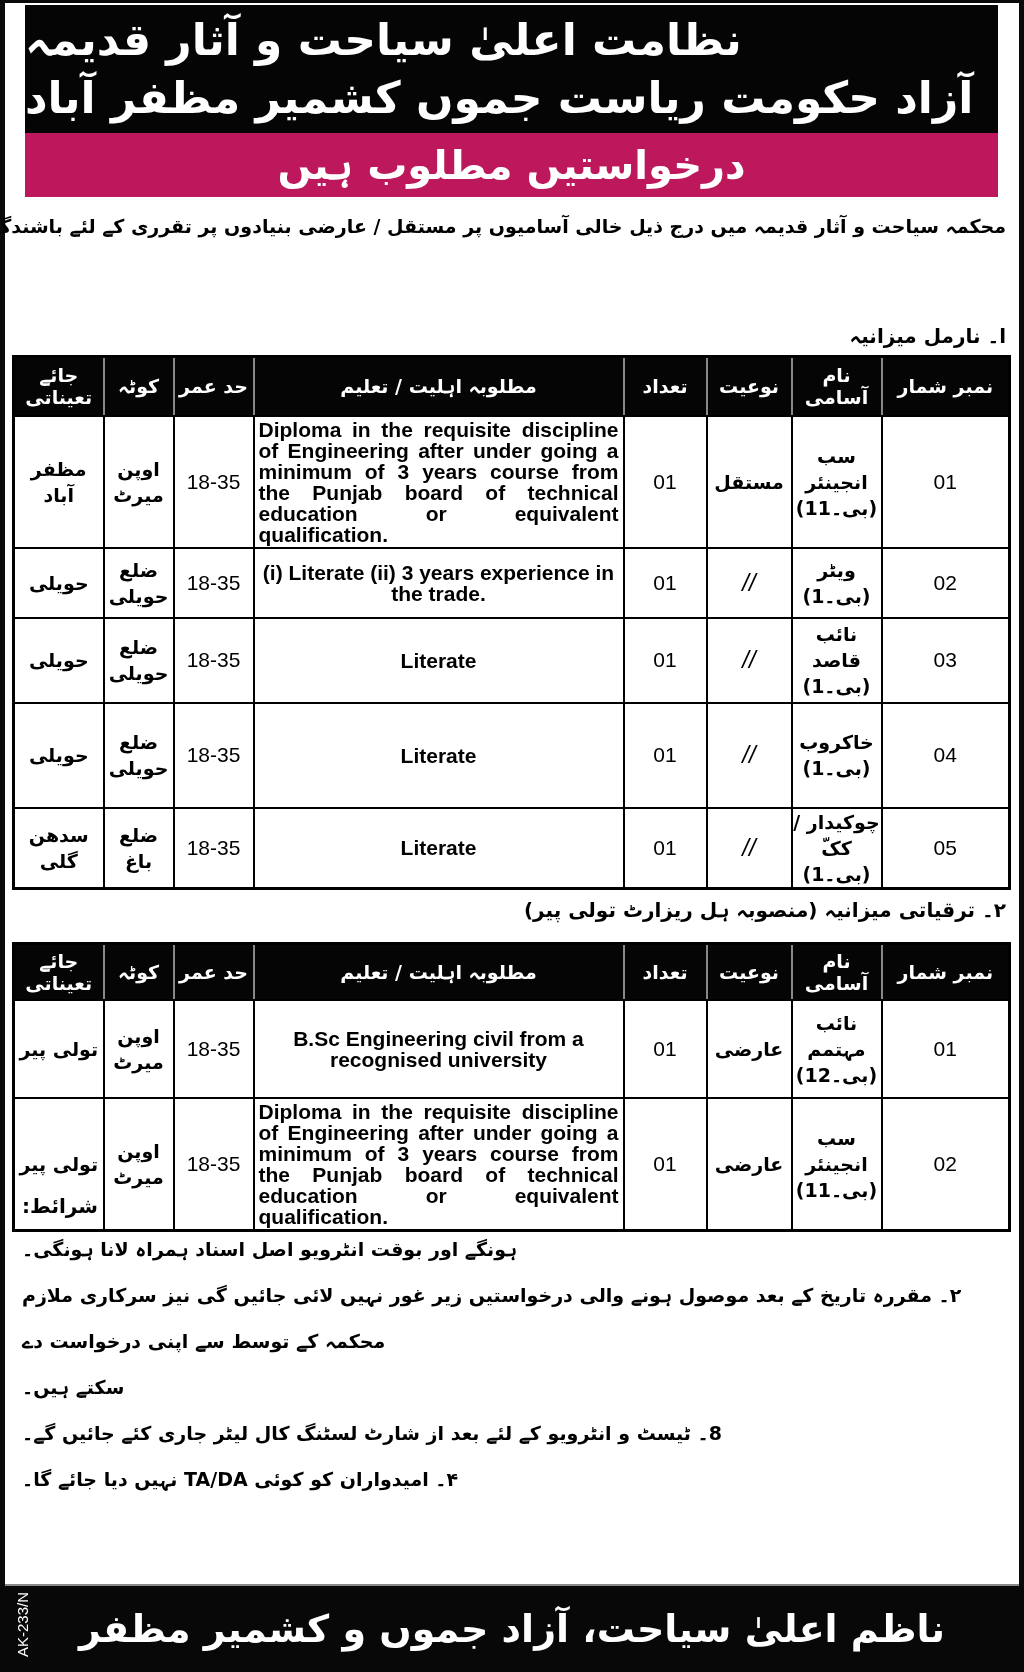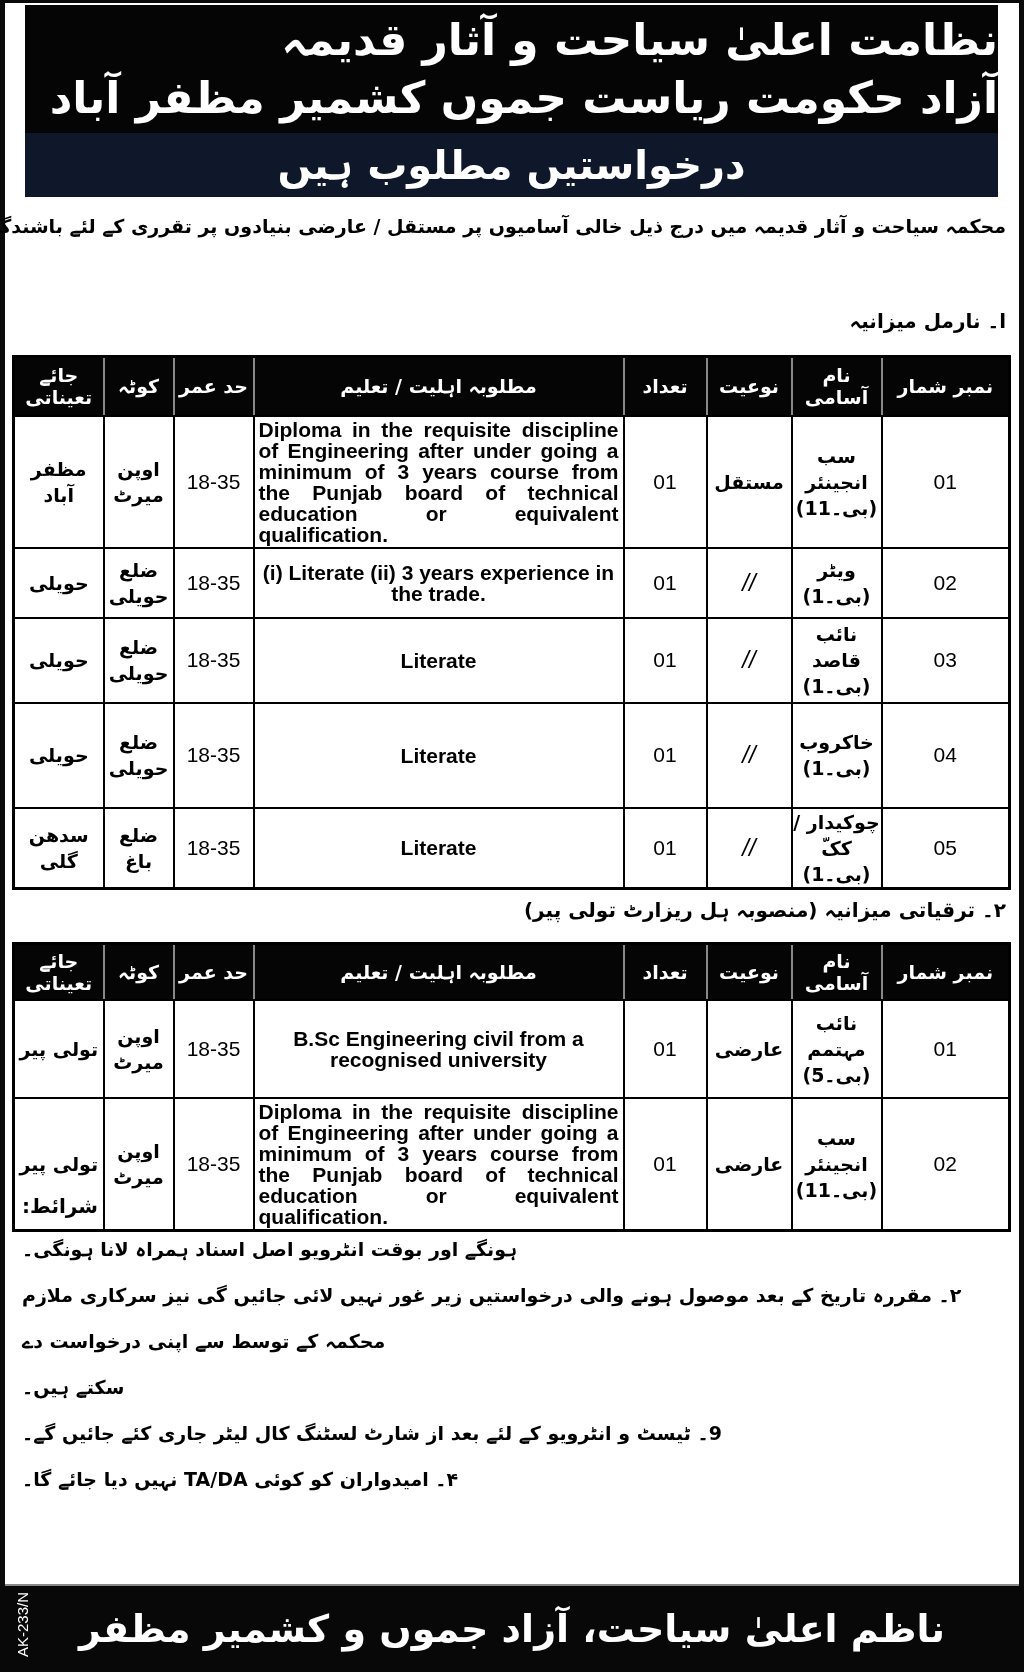--- a/index.html
+++ b/index.html
@@ -3,38 +3,38 @@
 <meta charset="utf-8">
 <style>
   * { box-sizing: border-box; margin: 0; padding: 0; }
   html, body { width: 1024px; height: 1672px; background: #fff; overflow: hidden; }
   body { font-family: "DejaVu Sans", sans-serif; color: #000; position: relative; }
 
   .frame { position: absolute; left: 0; top: 0; width: 1024px; height: 1672px;
            border-left: 5px solid #0a0a0a; border-right: 5px solid #0a0a0a; border-top: 3px solid #0a0a0a; }
 
   .title-banner { position: absolute; left: 25px; top: 5px; width: 973px; height: 128px;
-                  background: #050505; color: #fff; text-align: right; direction: rtl; }
+                  background: #050505; color: #fff; text-align: left; direction: rtl; }
   .title-line { display: block; font-family: "DejaVu Sans", sans-serif; font-weight: bold;
                 font-size: 44px; line-height: 58px; letter-spacing: -1px; }
   .title-line.l1 { padding-top: 6px; }
 
   .sub-banner { position: absolute; left: 25px; top: 133px; width: 973px; height: 64px;
-                background: #0f172a; color: #fff; text-align: center; direction: rtl;
+                background: #be185d; color: #fff; text-align: center; direction: rtl;
                 font-weight: bold; font-size: 40px; line-height: 64px; }
 
   .urdu { direction: rtl; text-align: right; font-family: "DejaVu Sans", sans-serif; }
 
   .intro { position: absolute; left: 18px; right: 18px; top: 203px; font-size: 19px;
            line-height: 46px; font-weight: bold; }
   .intro p { white-space: nowrap; }
   .intro .l1 { text-align: justify; text-align-last: justify; }
 
   .section-head { position: absolute; right: 18px; font-size: 20px; font-weight: bold; direction: rtl; }
-  .sec1 { top: 309px; }
+  .sec1 { top: 324px; }
   .sec2 { top: 898px; }
 
   table.jobs { position: absolute; left: 12px; width: 996px; border-collapse: collapse;
                table-layout: fixed; border: 3px solid #000; }
   table.jobs th, table.jobs td { border: 2px solid #000; text-align: center; vertical-align: middle; }
   table.jobs th { background: #050505; color: #fff; font-size: 19px; font-weight: bold;
                   direction: rtl; border-left: 2px solid #888; border-right: 2px solid #888; }
   table.jobs td { background: #fff; }
   .t1 { top: 355px; }
   .t2 { top: 942px; }
@@ -197,21 +197,21 @@
   <tbody>
     <tr style="height:98px">
       <td class="urdu-cell">تولی پیر</td>
       <td class="urdu-cell">اوپن میرٹ</td>
       <td class="num">18-35</td>
       <td class="qual">B.Sc Engineering civil from a recognised university</td>
       <td class="num">01</td>
       <td class="urdu-cell">عارضی</td>
       <td class="urdu-cell">
         <div>نائب مہتمم</div>
-        <div>(بی۔5)</div>
+        <div>(بی۔12)</div>
       </td>
       <td class="num">01</td>
     </tr>
     <tr style="height:90px">
       <td class="urdu-cell">تولی پیر</td>
       <td class="urdu-cell">اوپن میرٹ</td>
       <td class="num">18-35</td>
       <td class="qual just">Diploma in the requisite discipline of Engineering after under going a minimum of 3 years course from the Punjab board of technical education or equivalent qualification.</td>
       <td class="num">01</td>
       <td class="urdu-cell">عارضی</td>
@@ -222,21 +222,21 @@
       <td class="num">02</td>
     </tr>
   </tbody>
 </table>
 
 <div class="conditions">
   <div class="head">شرائط:</div>
   <div class="cont">ہونگے اور بوقت انٹرویو اصل اسناد ہمراہ لانا ہونگی۔</div>
   <div class="item">۲۔ مقررہ تاریخ کے بعد موصول ہونے والی درخواستیں زیر غور نہیں لائی جائیں گی نیز سرکاری ملازم محکمہ کے توسط سے اپنی درخواست دے</div>
   <div class="cont">سکتے ہیں۔</div>
-  <div class="item">9۔ ٹیسٹ و انٹرویو کے لئے بعد از شارٹ لسٹنگ کال لیٹر جاری کئے جائیں گے۔</div>
+  <div class="item">8۔ ٹیسٹ و انٹرویو کے لئے بعد از شارٹ لسٹنگ کال لیٹر جاری کئے جائیں گے۔</div>
   <div class="item">۴۔ امیدواران کو کوئی TA/DA نہیں دیا جائے گا۔</div>
 </div>
 
 <div class="sep-line"></div>
 <div class="footer">
   <div class="ref-code">AK-233/N</div>
   <div class="footer-text">ناظم اعلیٰ سیاحت، آزاد جموں و کشمیر مظفر آباد</div>
 </div>
 
 </body></html>

